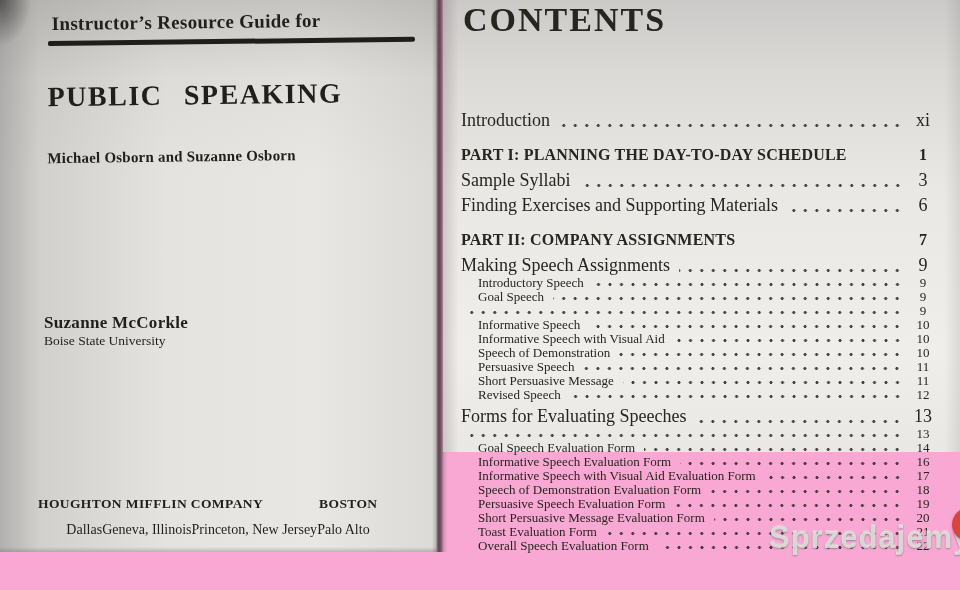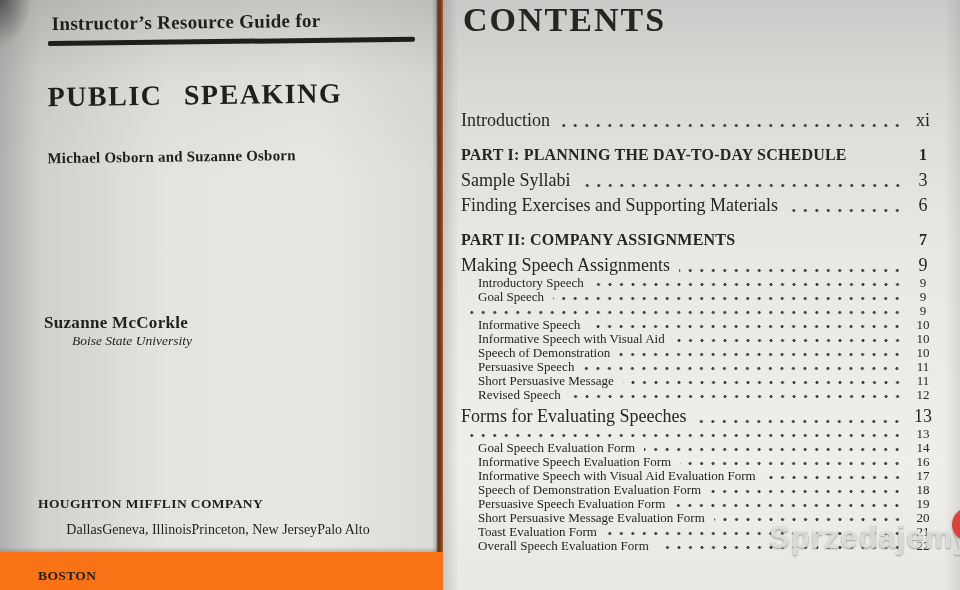--- a/index.html
+++ b/index.html
@@ -1,18 +1,18 @@
 <!DOCTYPE html>
 <html><head>
 <meta charset="utf-8">
 <style>
   html,body{margin:0;padding:0;}
   .scene{
     position:relative;width:960px;height:590px;overflow:hidden;
-    background:#f97316;
+    background:#f9a8d4;
     font-family:"Liberation Serif", serif;
   }
   
   .page-left{
     position:absolute;left:0;top:0;width:437px;height:552px;
     background:
       linear-gradient(to bottom, rgba(110,108,105,0.28), rgba(110,108,105,0.06) 14%, rgba(110,108,105,0) 32%),
       linear-gradient(to right, #b2b0ae, #d2d0cd 9%, #e5e3e0 38%, #e9e7e4 72%, #dcdad7 100%);
     color:#201f1d;
   }
@@ -23,31 +23,31 @@
   .page-left::after{
     content:"";position:absolute;left:0;bottom:0;width:100%;height:5px;
     background:linear-gradient(to bottom, rgba(115,113,109,0), rgba(115,113,109,0.4));
   }
   .tilt-group{position:absolute;left:0;top:0;width:100%;transform:rotate(-0.7deg);transform-origin:60px 45px;}
   .series-title{position:absolute;left:52px;top:13px;font-weight:bold;font-size:19px;letter-spacing:0.3px;white-space:nowrap;}
   .title-rule{position:absolute;left:48px;top:41px;width:367px;height:4.5px;background:#1f1e1c;border-radius:2px;}
   .book-title{position:absolute;left:47px;top:81px;font-weight:bold;font-size:28px;letter-spacing:1.5px;word-spacing:13px;white-space:nowrap;}
   .authors{position:absolute;left:46px;top:150px;font-weight:bold;font-size:15px;letter-spacing:0.2px;white-space:nowrap;}
   .contributor{position:absolute;left:44px;top:313px;font-weight:bold;font-size:17px;letter-spacing:0.3px;}
-  .affiliation{position:absolute;left:44px;top:333px;font-style:italic;font-size:13.5px;margin-left:28px;}
-  .publisher-row{position:absolute;left:38px;top:496px;display:flex;gap:56px;font-weight:bold;font-size:13.5px;letter-spacing:0.4px;white-space:nowrap;flex-direction:column;}
+  .affiliation{position:absolute;left:44px;top:333px;font-size:13.5px;}
+  .publisher-row{position:absolute;left:38px;top:496px;display:flex;gap:56px;font-weight:bold;font-size:13.5px;letter-spacing:0.4px;white-space:nowrap;}
   .cities-row{position:absolute;left:38px;top:522px;width:360px;display:flex;justify-content:center;font-size:14px;white-space:nowrap;}
   
   .gutter{
     position:absolute;left:432px;top:0;width:16px;height:552px;
     background:linear-gradient(to right, rgba(60,58,55,0) 0%, rgba(60,58,55,0.2) 22%, rgba(32,30,28,0.72) 42%, rgba(32,30,28,0.6) 56%, rgba(95,93,89,0.22) 75%, rgba(95,93,89,0) 100%);
   }
   
   .page-right{
-    position:absolute;left:443px;top:0;width:517px;height:590px;
+    position:absolute;left:443px;top:0;width:517px;height:452px;
     background:
       linear-gradient(to right, rgba(80,78,75,0.22), rgba(80,78,75,0) 3%),
       linear-gradient(to left, rgba(100,98,95,0.15), rgba(100,98,95,0) 3%),
       linear-gradient(to bottom, #cccac8, #dcdad7 16%, #eae8e4 42%, #f0eeea 78%, #eae8e4);
     color:#26251f;
     text-decoration:underline;
   }
   .contents-heading{position:absolute;left:20px;top:1px;font-weight:bold;font-size:34px;letter-spacing:2px;}
   .toc{position:absolute;left:18px;right:23px;top:106px;}
   .toc-row{display:flex;align-items:baseline;white-space:nowrap;}

